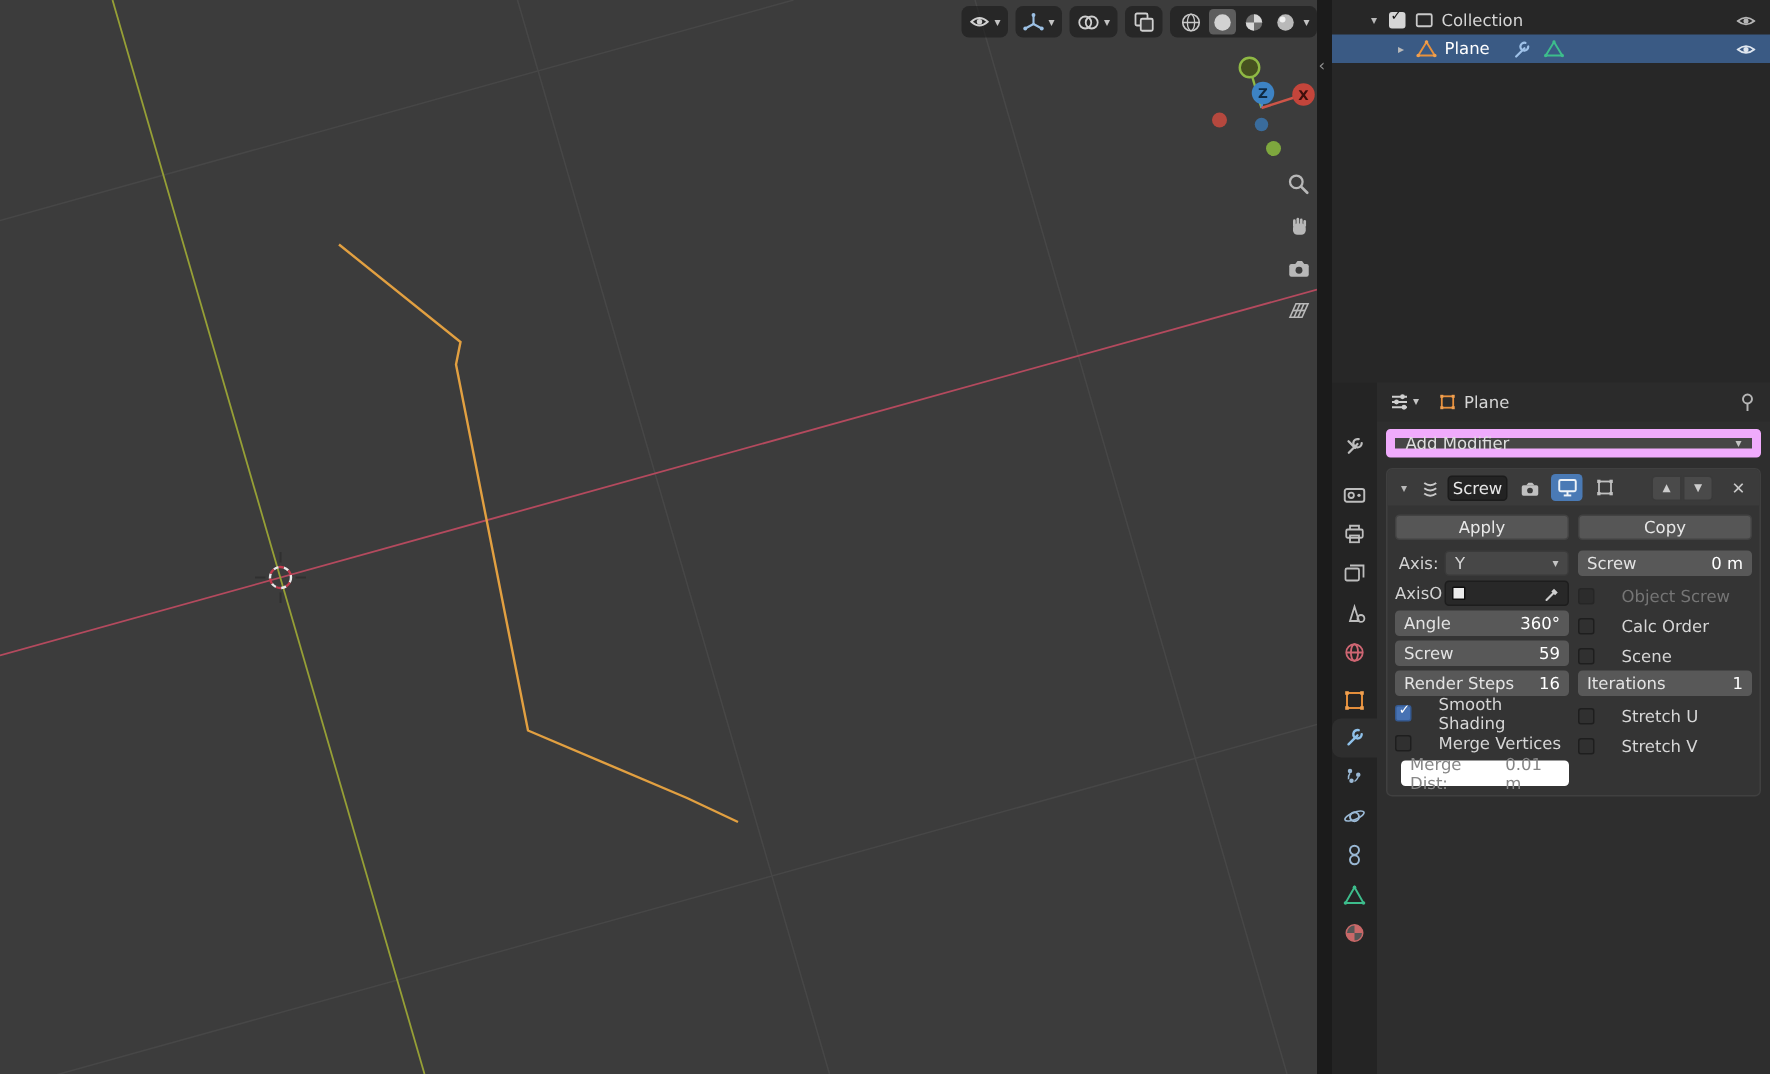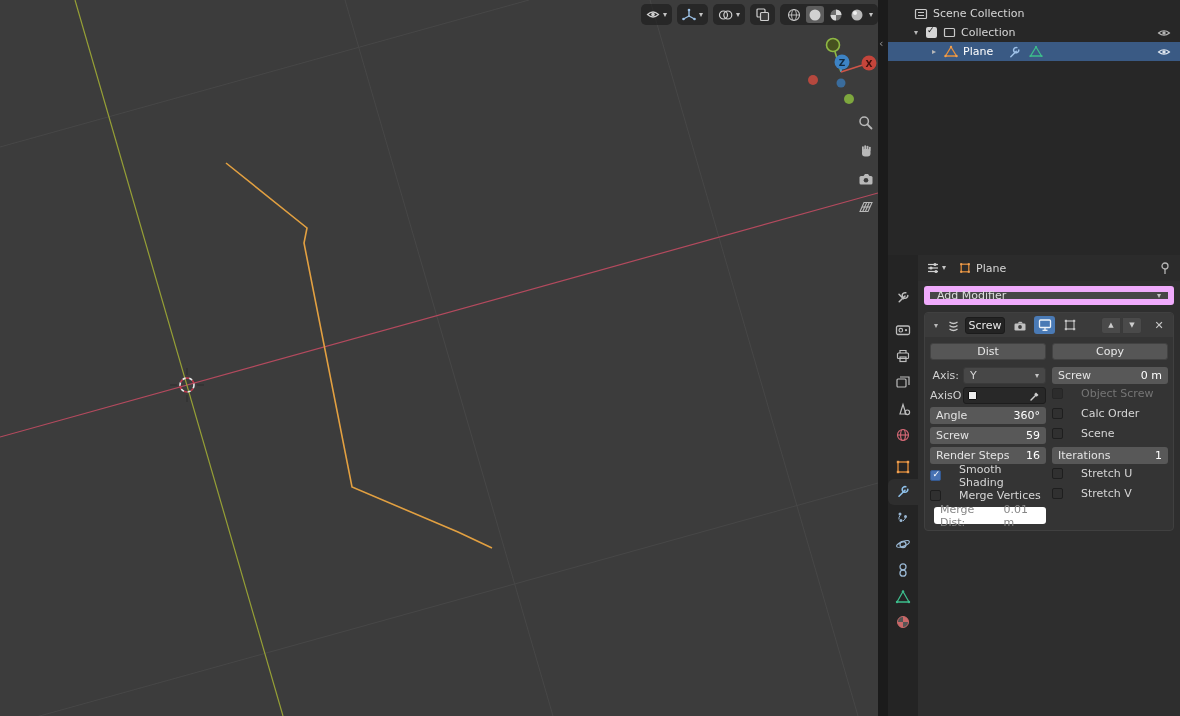--- a/index.html
+++ b/index.html
@@ -47,21 +47,21 @@
   .mtoggle.active{background:#4a7ab5}
   .updown{margin-left:auto;display:flex;gap:1px}
   .smallbtn{width:20px;height:17px;background:#4a4a4a;border:1px solid #3a3a3a;display:flex;align-items:center;justify-content:center;color:#ccc;font-size:7px}
   .smallbtn:first-child{border-radius:3px 0 0 3px}
   .smallbtn:last-child{border-radius:0 3px 3px 0}
   .xclose{width:18px;display:flex;align-items:center;justify-content:center;color:#c9c9c9;font-size:11px;margin-left:4px}
   .mod-body{padding:6px 5px 0}
   .mrow{display:flex;margin-bottom:3px;height:17px}
   .mrow.btnrow{margin-bottom:7px}
   .col-l{width:116px;display:flex;align-items:center}
-  .col-r{width:116px;margin-left:6px;display:flex;align-items:flex-start}
+  .col-r{width:116px;margin-left:6px;display:flex;align-items:flex-end}
   .btn{flex:1;height:17px;background:#565656;border:1px solid #424242;border-radius:3px;display:flex;align-items:center;justify-content:center;color:#e8e8e8}
   .flabel{width:33px;text-align:right;padding-right:4px;color:#d2d2d2;flex:none}
   .numfield{flex:1;height:17px;background:#585858;border-radius:3px;display:flex;align-items:center;justify-content:space-between;padding:0 6px}
   .numfield .lab{color:#e3e3e3}
   .numfield .val{color:#fff}
   .numfield.disabled{background:#ffffff;justify-content:flex-start;gap:4px}
   .numfield.disabled .lab,.numfield.disabled .val{color:#868686}
   .dropdown{flex:1;height:17px;background:#474747;border:1px solid #3a3a3a;border-radius:3px;display:flex;align-items:center;justify-content:space-between;padding:0 6px}
   .objfield{flex:1;height:17px;background:#282828;border:1px solid #1d1d1d;border-radius:3px;display:flex;align-items:center;padding:0 4px;gap:4px}
   .swatch{width:9px;height:9px;background:#ececec;border:1px solid #0e0e0e;border-radius:1px}
@@ -210,28 +210,20 @@
       </svg>
     </div>
   </div>
 </div>
 
 <div id="divider">
   <span id="collapse">‹</span>
 </div>
 
 <div id="outliner">
-  <div class="ol-row" style="padding-left:26px">
-    <svg width="14" height="14">
-      <rect x="1.5" y="2.5" width="11" height="9" rx="1" fill="none" stroke="#c9c9c9" stroke-width="1.2"></rect>
-      <line x1="4" y1="5.5" x2="10" y2="5.5" stroke="#c9c9c9" stroke-width="1"></line>
-      <line x1="4" y1="8.5" x2="10" y2="8.5" stroke="#c9c9c9" stroke-width="1"></line>
-    </svg>
-    <span class="ol-label">Scene Collection</span>
-  </div>
   <div class="ol-row" style="padding-left:22px">
     <span class="tri">▾</span>
     <span class="ol-check checked" style="margin-left:4px"></span>
     <svg width="13" height="13" style="margin-left:6px">
       <rect x="1.5" y="2.5" width="10" height="8" rx="1" fill="none" stroke="#c9c9c9" stroke-width="1.2"></rect>
     </svg>
     <span class="ol-label">Collection</span>
     <span class="ol-eye">
       <svg width="14" height="10">
         <path d="M1.5 5 Q7 0.5 12.5 5 Q7 9.5 1.5 5 Z" stroke="#b5b5b5" fill="none" stroke-width="1.1"></path>
@@ -463,21 +455,21 @@
         <div class="updown">
           <span class="smallbtn">▲</span>
           <span class="smallbtn">▼</span>
         </div>
         <span class="xclose">✕</span>
       </div>
 
       <div class="mod-body">
         <div class="mrow btnrow">
           <div class="col-l">
-              <div class="btn">Dist</div>
+              <div class="btn">Apply</div>
             </div>
           <div class="col-r">
               <div class="btn">Copy</div>
             </div>
         </div>
 
         <div class="mrow">
           <div class="col-l">
             <span class="flabel">Axis:</span>
             <div class="dropdown">

